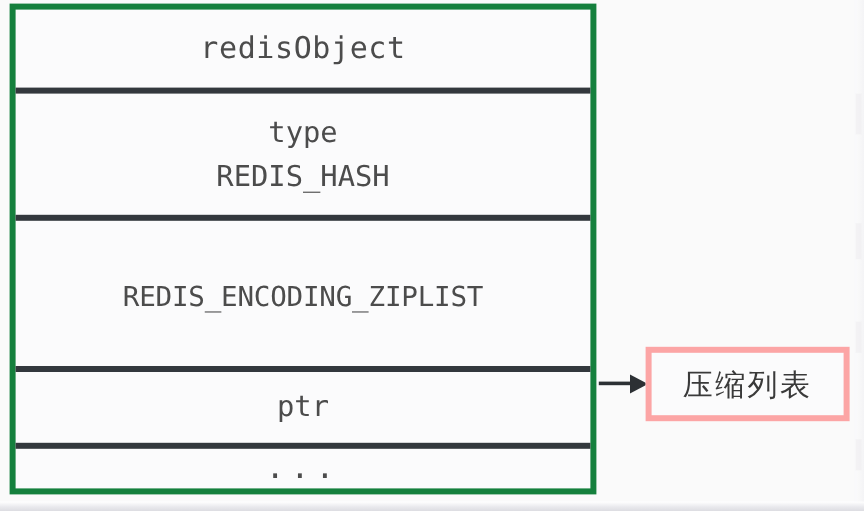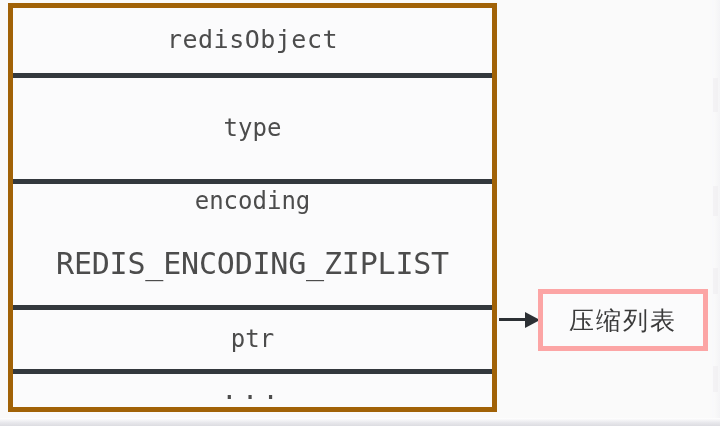--- a/index.html
+++ b/index.html
@@ -48,21 +48,21 @@
   }
 
   
   .struct-box {
     position: absolute;
     left: 8px;
     top: 3px;
     width: 489px;
     height: 409px;
     box-sizing: border-box;
-    border: 5px solid #a16207;
+    border: 5px solid #15803d;
     background: #fbfbfc;
     display: flex;
     flex-direction: column;
   }
   .struct-row {
     box-sizing: border-box;
     display: flex;
     flex-direction: column;
     align-items: center;
     justify-content: center;
@@ -77,21 +77,21 @@
 
   .row-title   { height: 66px; font-size: 25px; letter-spacing: 0.5px; }
   .row-type    { height: 108px; font-size: 24px; text-align: center; }
   .row-encoding{ height: 108px; font-size: 24px; }
   .row-ptr     { height: 65px;  font-size: 24px; margin-top: 19px; }
   .row-ellipsis{ flex: 1 1 auto; font-size: 24px; }
 
   .row-line-1 { display: block; }
   .row-line-2 { display: block; margin-top: 6px; }
 
-  .row-encoding .row-line-2 { font-size: 30px; letter-spacing: -0.2px; margin-top: 28px; }
+  .row-encoding .row-line-2 { font-size: 23px; letter-spacing: -0.2px; margin-top: 28px; }
   .row-ellipsis .row-line-1 { letter-spacing: 5px; font-size: 26px; }
 
   
   .arrow {
     position: absolute;
     left: 499px;
     top: 312px;
     width: 42px;
     height: 16px;
   }
@@ -161,24 +161,24 @@
   <div class="edge-artifact" style="top:366px;height:26px;"></div>
 
   <div class="struct-box">
 
     <div class="struct-row row-title">
       <span class="row-line-1">redisObject</span>
     </div>
 
     <div class="struct-row row-type">
       <span class="row-line-1">type</span>
+      <span class="row-line-2">REDIS_HASH</span>
     </div>
 
     <div class="struct-row row-encoding">
-      <span class="row-line-1">encoding</span>
       <span class="row-line-2">REDIS_ENCODING_ZIPLIST</span>
     </div>
 
     <div class="struct-row row-ptr">
       <span class="row-line-1">ptr</span>
     </div>
 
     <div class="struct-row row-ellipsis">
       <span class="row-line-1">...</span>
     </div>

